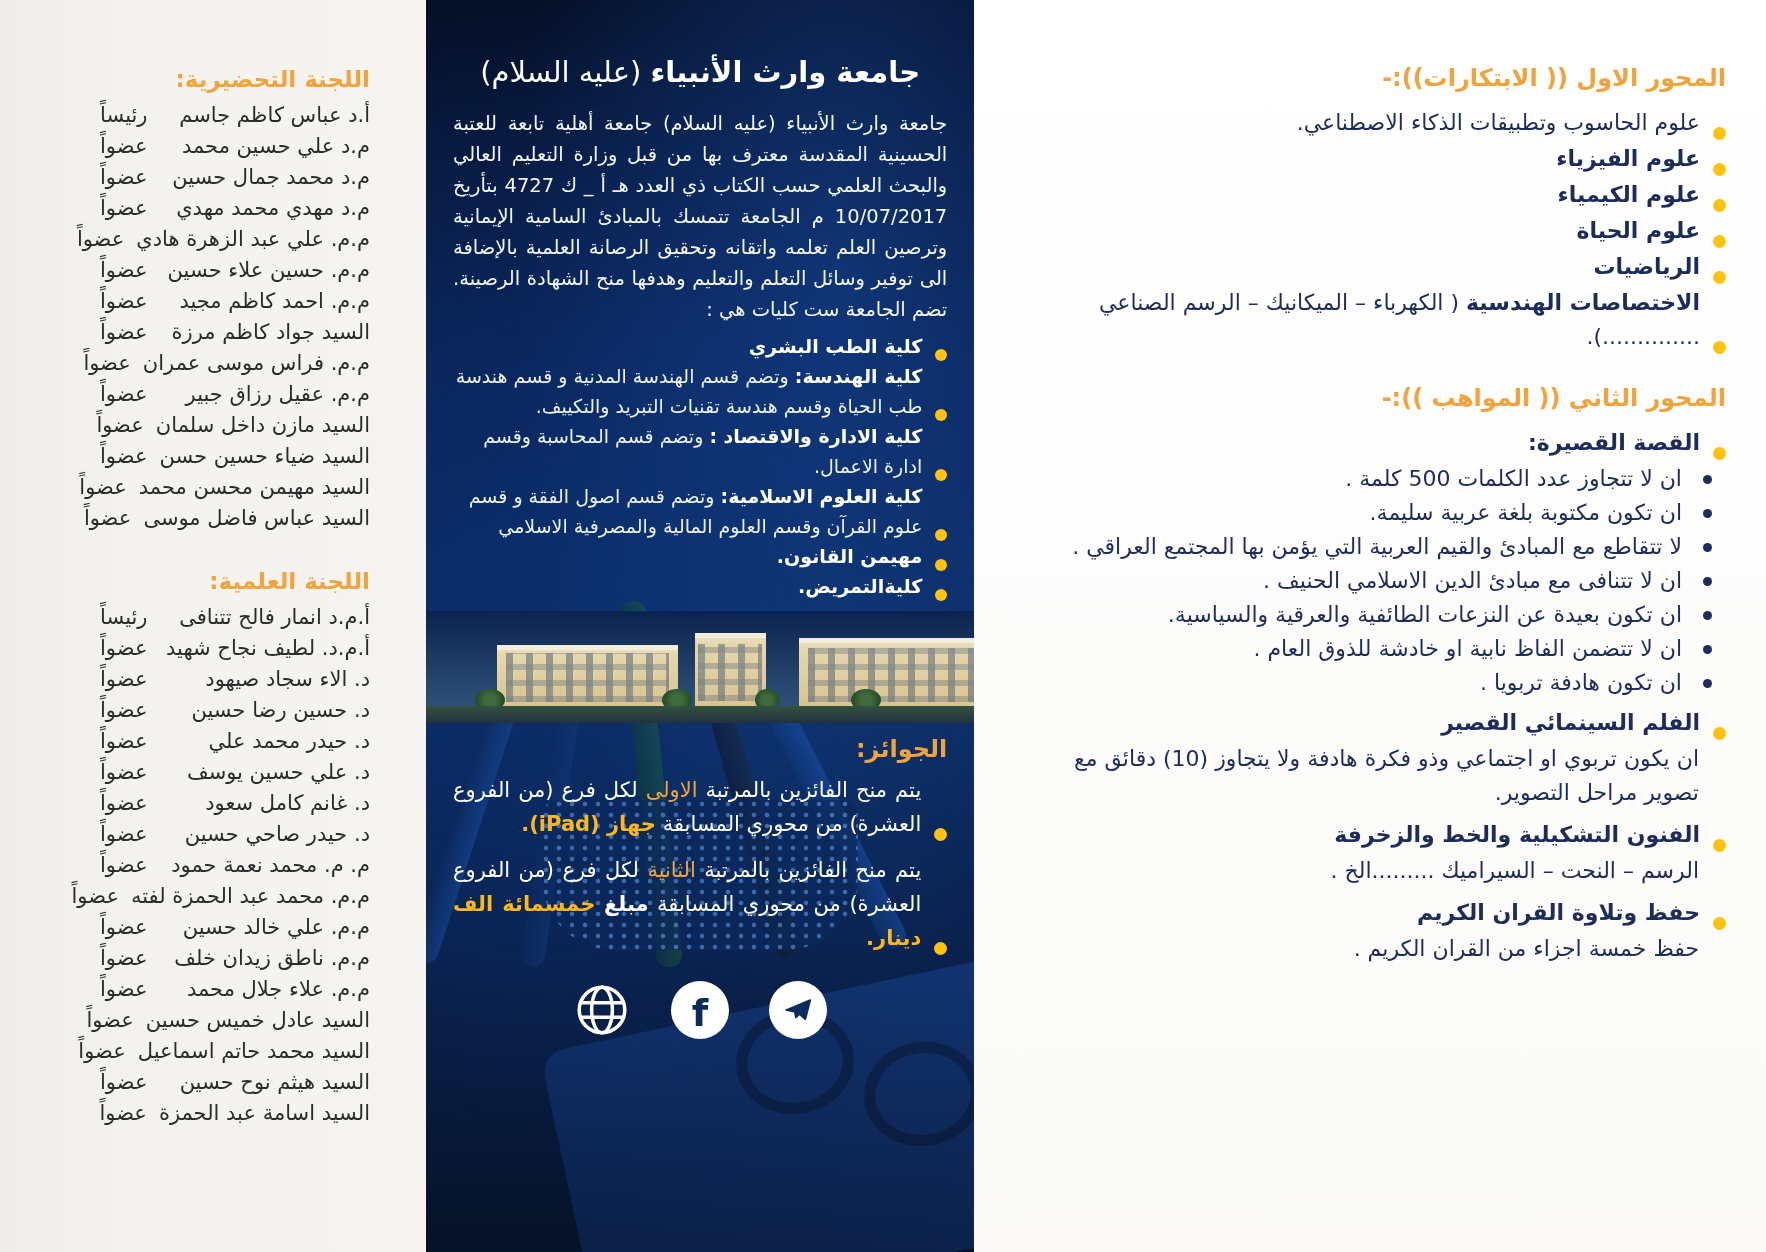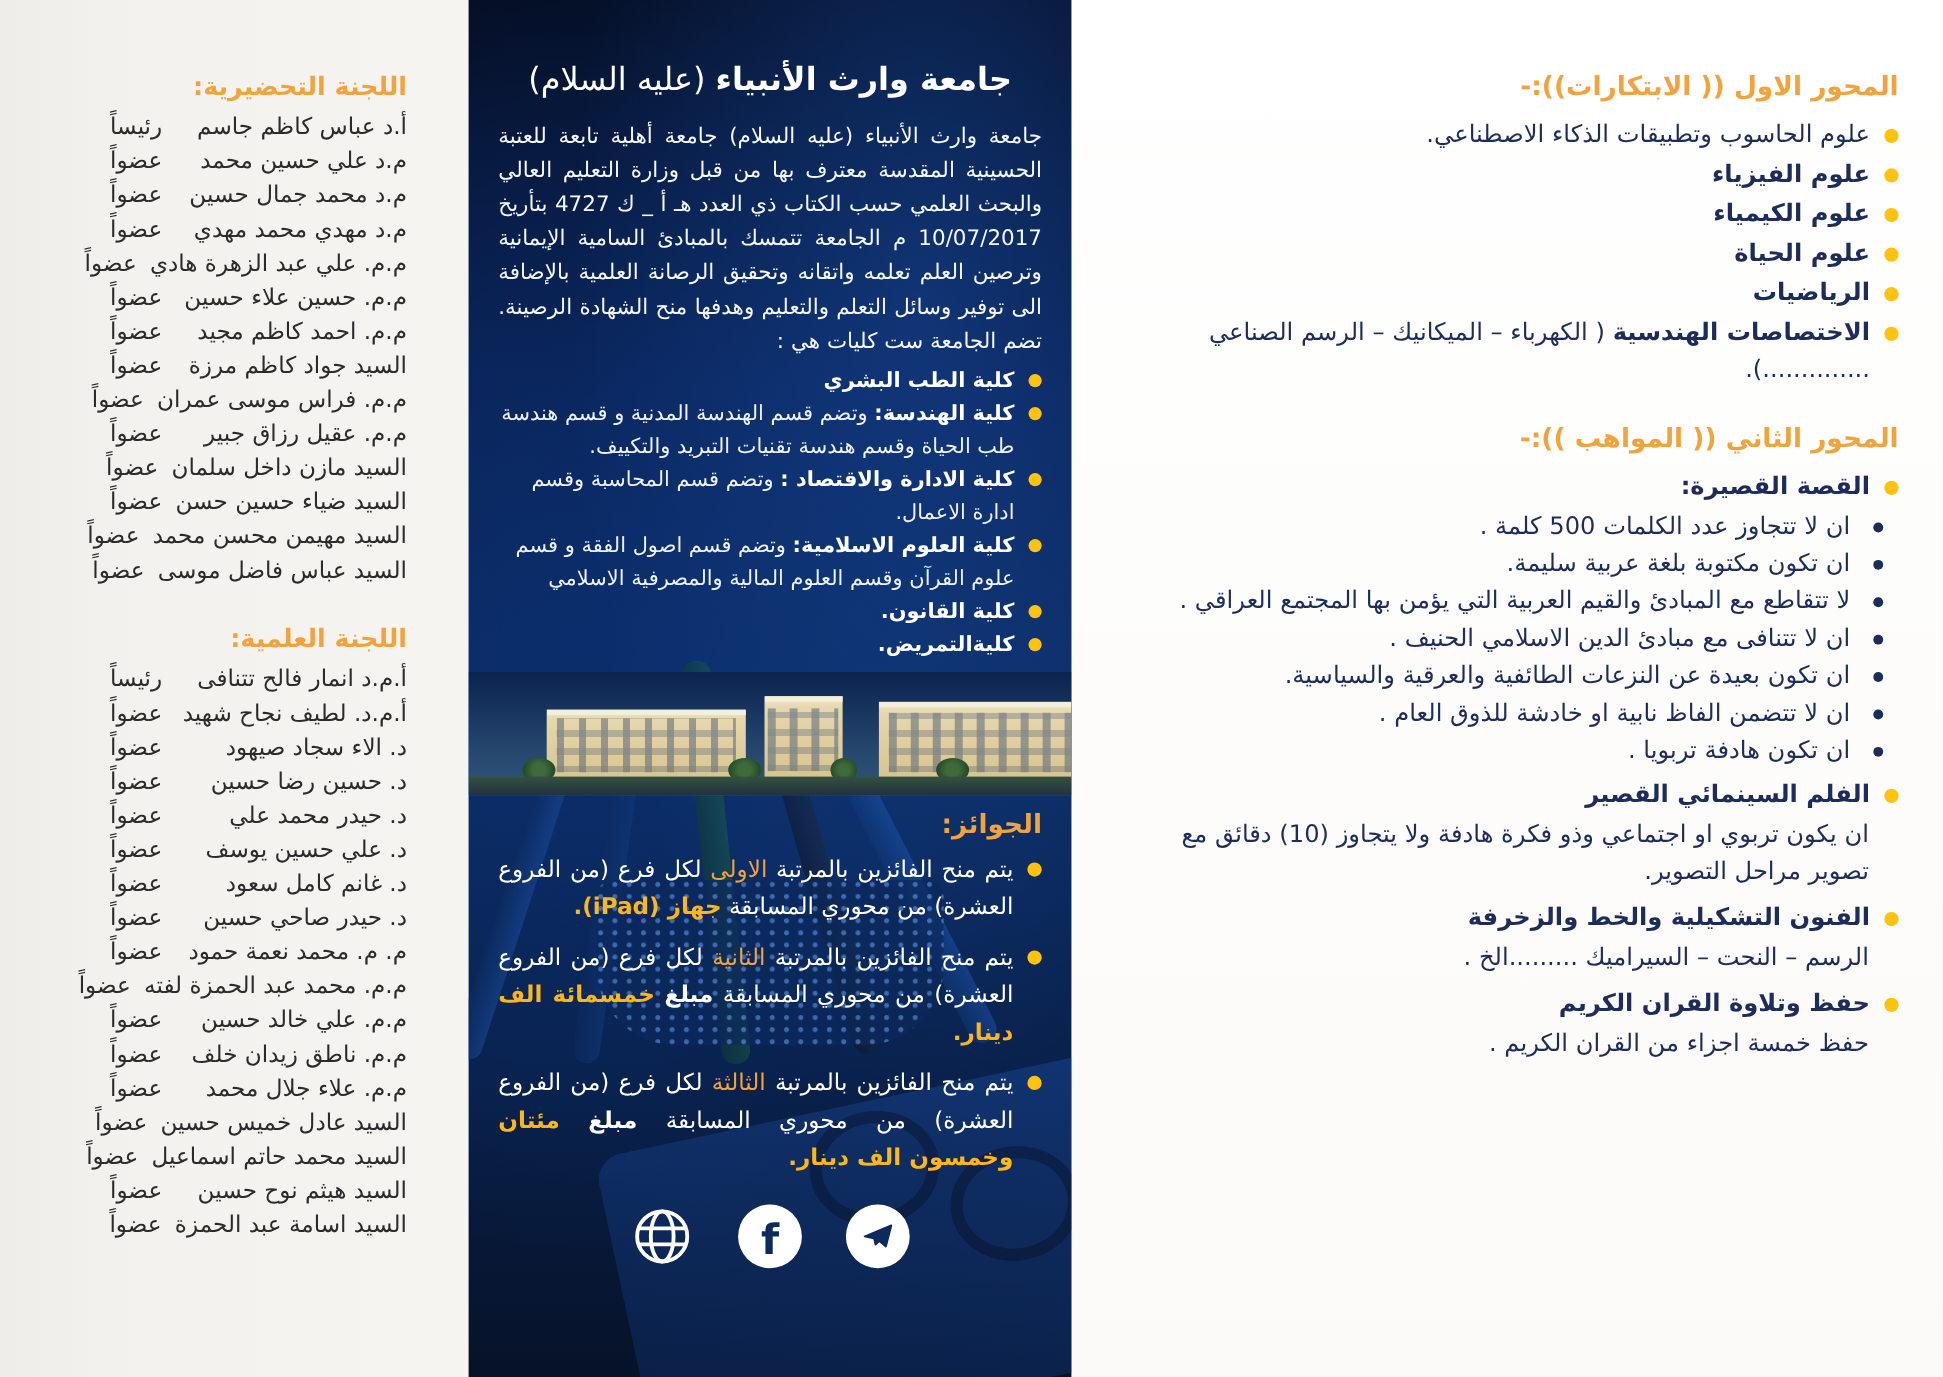--- a/index.html
+++ b/index.html
@@ -17,21 +17,21 @@
     background:#fbfaf8;
   }
   .page{display:flex;direction:rtl;width:1766px;height:1252px;}
 
   
   .col-right{width:846px;padding:64px 40px 0 39px;background:
     linear-gradient(180deg,#ffffff 0%,#fbfaf8 100%);}
   .gold-head{color:var(--gold);font-size:24px;font-weight:bold;margin:0 0 14px;}
   .axis{margin-bottom:30px;}
   .dot-list{list-style:none;margin:0;padding:0;}
-  .dot-list li{display:flex;gap:13px;align-items:flex-start;margin:2px 0;}
+  .dot-list li{display:flex;gap:13px;align-items:flex-end;margin:2px 0;}
   .dot{width:13px;height:13px;border-radius:50%;background:var(--gold-bright);flex:none;margin-top:11px;}
   .dot.navy{width:9px;height:9px;background:var(--navy);margin-top:13px;}
   .dot-text{margin:0;color:var(--navy);font-size:22px;line-height:34px;flex:1;}
   .dot-text.b{font-weight:bold;}
   .sub{list-style:none;margin:2px 14px 6px 0;padding:0;}
   .sub li{display:flex;gap:21px;align-items:flex-start;}
   .block-body{margin:0 27px 8px 0;color:var(--navy);font-size:22px;line-height:34px;}
 
   
   .col-center{width:590px;position:relative;overflow:hidden;color:#fff;
@@ -237,21 +237,21 @@
           <li>
             <span class="dot"></span>
             <p class="college-text"><b>كلية الادارة والاقتصاد :</b> <span>وتضم قسم المحاسبة وقسم ادارة الاعمال.</span></p>
           </li>
           <li>
             <span class="dot"></span>
             <p class="college-text"><b>كلية العلوم الاسلامية:</b> <span>وتضم قسم اصول الفقة و قسم علوم القرآن وقسم العلوم المالية والمصرفية الاسلامي</span></p>
           </li>
           <li>
             <span class="dot"></span>
-            <p class="college-text"><b>كلية القانون.</b></p>
+            <p class="college-text"><b>مهيمن القانون.</b></p>
           </li>
           <li>
             <span class="dot"></span>
             <p class="college-text"><b>كليةالتمريض.</b></p>
           </li>
         </ul>
 
       <div class="campus">
         <div class="bld b-left"></div>
         <div class="bld b-mid"></div>
@@ -266,24 +266,20 @@
       <div class="prizes">
         <h3 class="gold-head">الجوائز:</h3>
         <ul id="prizes-list" class="dot-list prize-list">
             <li>
               <span class="dot"></span>
               <p class="prize-text">يتم منح الفائزين بالمرتبة <span class="rank">الاولى</span> لكل فرع (من الفروع العشرة) من محوري المسابقة <b class="award">جهاز (iPad).</b></p>
             </li>
             <li>
               <span class="dot"></span>
               <p class="prize-text">يتم منح الفائزين بالمرتبة <span class="rank">الثانية</span> لكل فرع (من الفروع العشرة) من محوري المسابقة <b class="white-b">مبلغ</b> <b class="award">خمسمائة الف دينار.</b></p>
-            </li>
-            <li>
-              <span class="dot"></span>
-              <p class="prize-text">يتم منح الفائزين بالمرتبة <span class="rank">الثالثة</span> لكل فرع (من الفروع العشرة) من محوري المسابقة <b class="white-b">مبلغ</b> <b class="award">مئتان وخمسون الف دينار.</b></p>
             </li>
           </ul>
       </div>
 
       <div class="social">
         <div class="icon-row">
           <span class="icon-circle outline">
             <svg width="58" height="58" viewBox="-14 -14 28 28" fill="none" stroke="#ffffff" stroke-width="1.7">
               <circle r="11"></circle>
                 <ellipse rx="5" ry="11"></ellipse>

